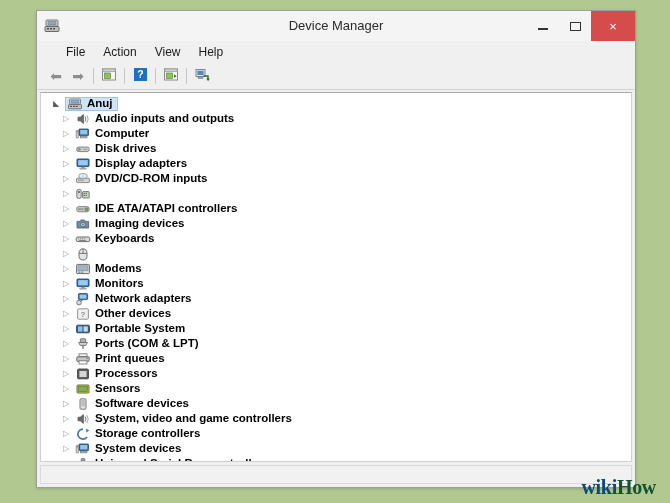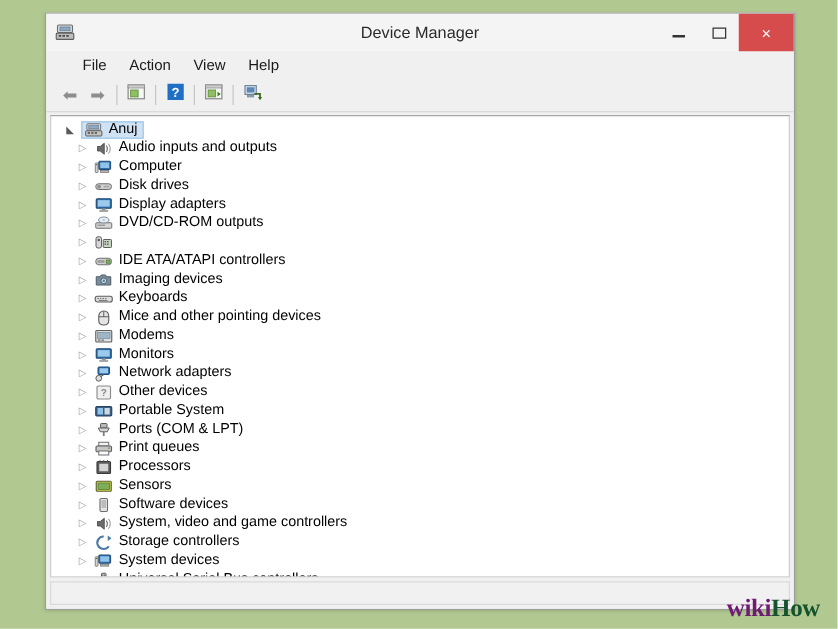--- a/index.html
+++ b/index.html
@@ -191,21 +191,21 @@
   }
   .twisty.root-twisty { color: #5a5a5a; font-size: 8px; }
 
   .node-icon {
     width: 16px;
     height: 14px;
     flex: 0 0 16px;
     margin-right: 4px;
     position: relative;
   }
-  .node-label { line-height: 15px; }
+  .node-label { line-height: 15px; font-weight: bold; }
 
   .root-sel {
     display: inline-flex;
     align-items: center;
     background: #cfe3f5;
     border: 1px solid #9fc6e8;
     padding: 0 4px 0 1px;
     height: 14px;
     box-sizing: border-box;
   }
@@ -215,21 +215,21 @@
   #watermark {
     position: absolute;
     right: 14px;
     bottom: 6px;
     font-family: "Liberation Serif", serif;
     font-size: 20px;
     font-weight: bold;
     letter-spacing: -0.3px;
     line-height: 1;
   }
-  #wm-wiki { color: #701a75; }
+  #wm-wiki { color: #0c4a6e; }
   #wm-how  { color: #14532d; }
 </style>
 </head>
 <body>
 
 <div id="window">
 
   <div id="titlebar">
     <span id="app-icon">
       <svg width="18" height="18" viewBox="0 0 18 18">
@@ -376,21 +376,21 @@
             <span class="node-label">Display adapters</span>
           </div>
           <div class="tree-row child">
             <span class="twisty">▷</span>
             <span class="node-icon"><svg width="16" height="14" viewBox="0 0 16 14">
                 <rect x="1.6" y="6.2" width="12.8" height="4.4" rx="0.8" fill="#d6d6d6" stroke="#6e6e6e" stroke-width="0.8"></rect>
                 <rect x="3" y="7.6" width="6" height="1.2" fill="#9a9a9a"></rect>
                 <ellipse cx="8" cy="4" rx="4.2" ry="2.4" fill="#e8eef4" stroke="#7d8f9f" stroke-width="0.8"></ellipse>
                 <ellipse cx="8" cy="4" rx="1" ry="0.6" fill="#9fb2c2"></ellipse>
               </svg></span>
-            <span class="node-label">DVD/CD-ROM outputs</span>
+            <span class="node-label">DVD/CD-ROM inputs</span>
           </div>
           <div class="tree-row child">
             <span class="twisty">▷</span>
             <span class="node-icon"><svg width="16" height="14" viewBox="0 0 16 14">
                 <rect x="1.8" y="2.4" width="4.4" height="9" rx="1.6" fill="#d8d8d8" stroke="#5e5e5e" stroke-width="0.8"></rect>
                 <circle cx="4" cy="5" r="1" fill="#5e5e5e"></circle>
                 <rect x="7.6" y="4.6" width="6.6" height="6.4" rx="0.6" fill="#c8d6c0" stroke="#5e5e5e" stroke-width="0.8"></rect>
                 <rect x="8.6" y="5.8" width="1.3" height="1.1" fill="#5e5e5e"></rect>
                 <rect x="10.6" y="5.8" width="1.3" height="1.1" fill="#5e5e5e"></rect>
                 <rect x="8.6" y="7.8" width="1.3" height="1.1" fill="#5e5e5e"></rect>
@@ -427,21 +427,20 @@
               </svg></span>
             <span class="node-label">Keyboards</span>
           </div>
           <div class="tree-row child">
             <span class="twisty">▷</span>
             <span class="node-icon"><svg width="16" height="14" viewBox="0 0 16 14">
                 <path d="M8 1.8 c2.6 0 4 2 4 4.4 v3.2 c0 2.2 -1.6 3.6 -4 3.6 s-4 -1.4 -4 -3.6 V6.2 c0 -2.4 1.4 -4.4 4 -4.4 z" fill="#e4e4e4" stroke="#5e5e5e" stroke-width="0.9"></path>
                 <line x1="8" y1="2" x2="8" y2="6.4" stroke="#5e5e5e" stroke-width="0.8"></line>
                 <line x1="4.2" y1="6.4" x2="11.8" y2="6.4" stroke="#5e5e5e" stroke-width="0.8"></line>
               </svg></span>
-            <span class="node-label">Mice and other pointing devices</span>
           </div>
           <div class="tree-row child">
             <span class="twisty">▷</span>
             <span class="node-icon"><svg width="16" height="14" viewBox="0 0 16 14">
                 <rect x="1.6" y="2.4" width="12.8" height="9.2" rx="0.8" fill="#e0e0e0" stroke="#5e5e5e" stroke-width="0.9"></rect>
                 <rect x="3" y="3.8" width="10" height="5" fill="#9fb6c7" stroke="#6e8494" stroke-width="0.5"></rect>
                 <rect x="3.4" y="9.6" width="2" height="1" fill="#6e6e6e"></rect>
                 <rect x="6.2" y="9.6" width="2" height="1" fill="#6e6e6e"></rect>
               </svg></span>
             <span class="node-label">Modems</span>

